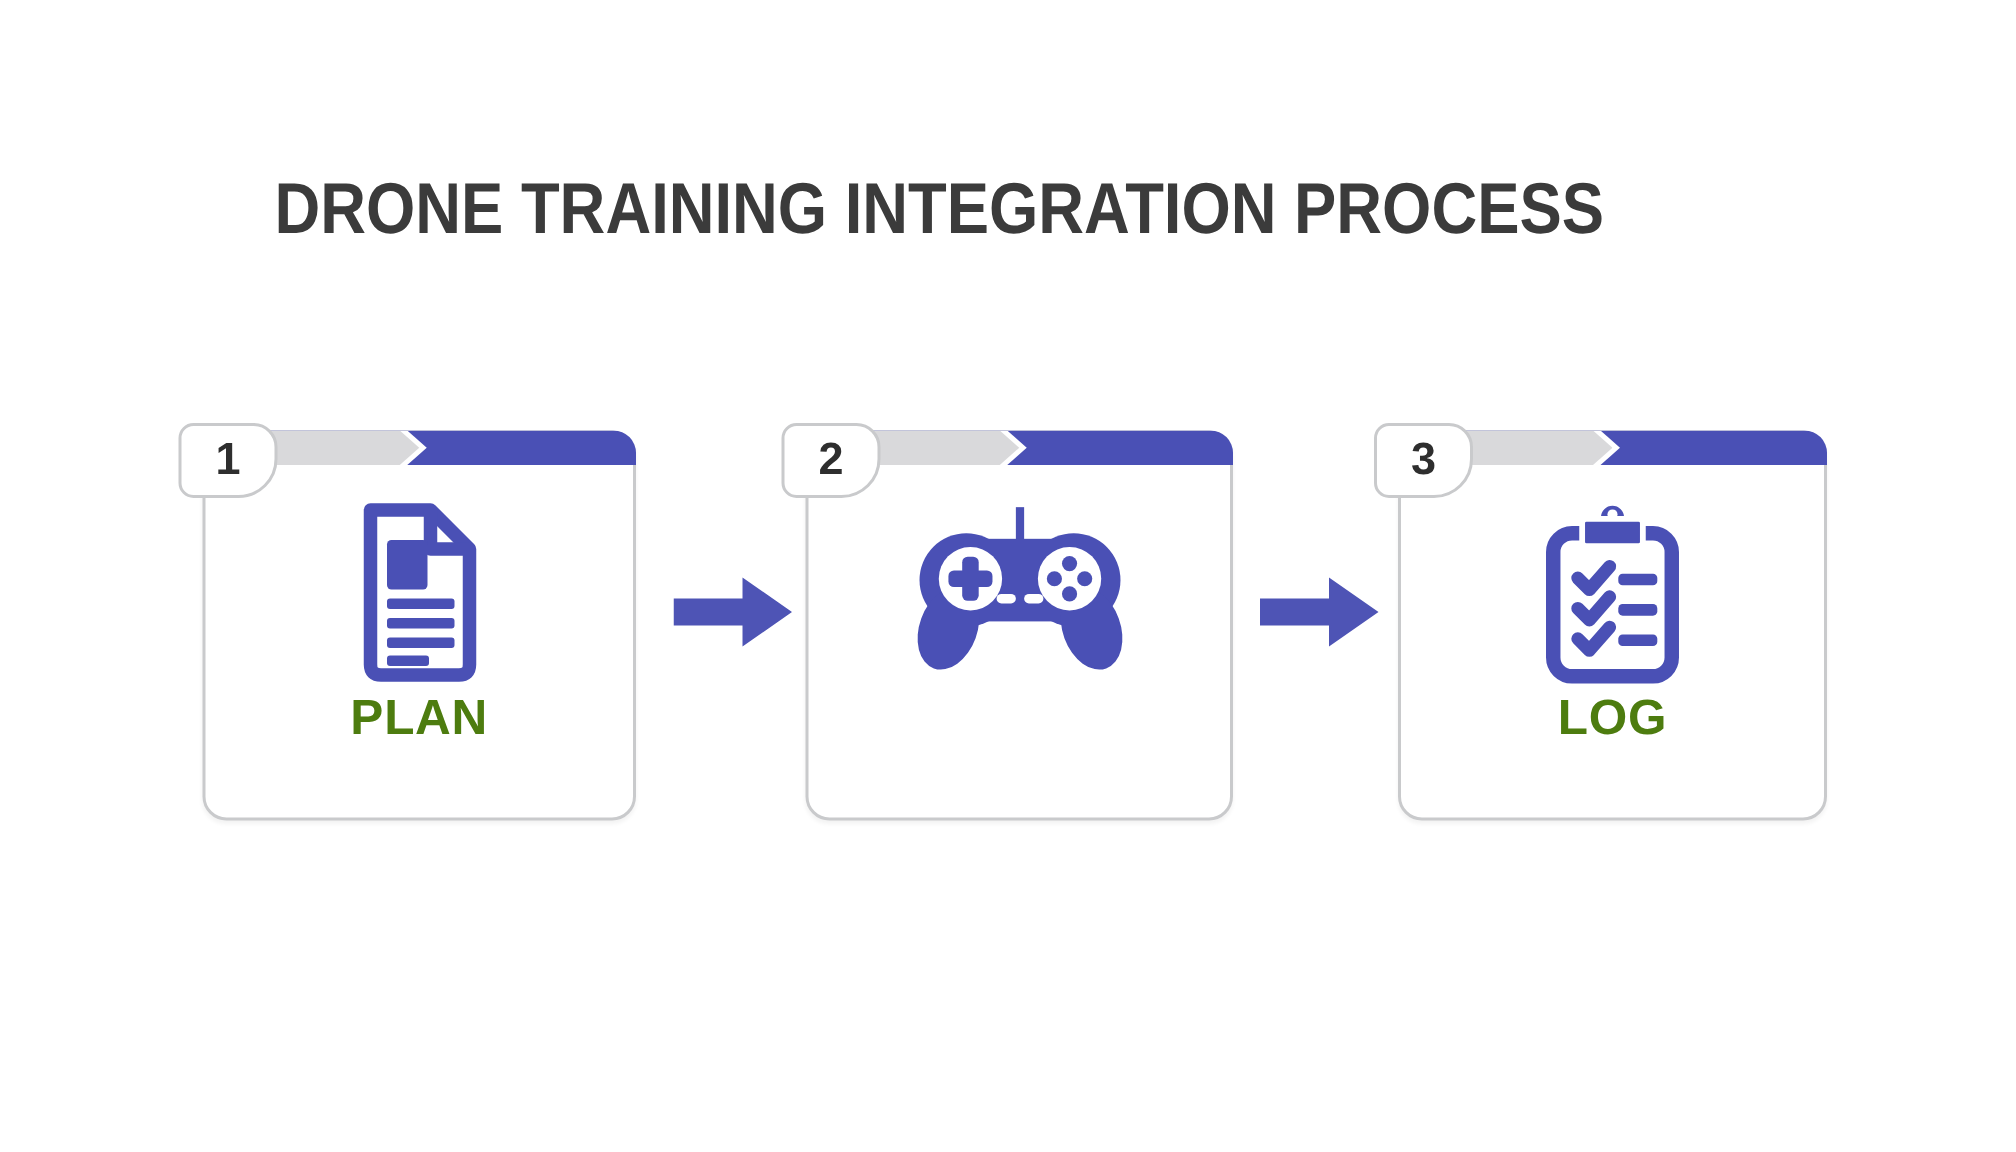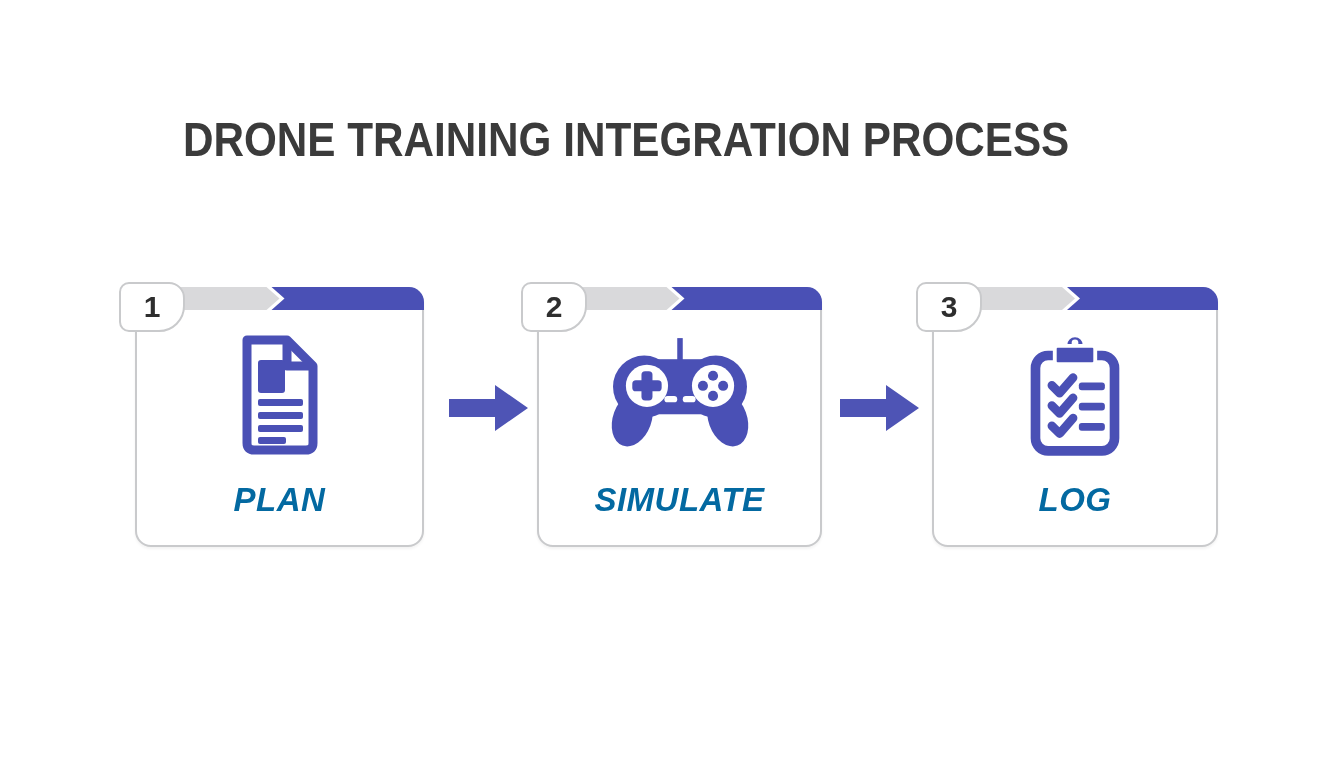--- a/index.html
+++ b/index.html
@@ -30,22 +30,22 @@
 
   .badge { position:absolute; top:-7px; left:-18px; width:66px; height:50px;
     background:#ffffff; border:2px solid #C9CACC;
     border-radius:10px 16px 26px 10px; z-index:3;
     display:flex; align-items:center; justify-content:center;
     font-size:30px; font-weight:bold; color:#2E2E2E; }
 
   .card-body { position:absolute; left:0; top:0; right:0; bottom:0;
     display:flex; flex-direction:column; align-items:center; padding-top:42px; }
   .icon-wrap { height:128px; display:flex; align-items:center; justify-content:center; }
-  .card-label { margin-top:22px; font-size:33px; font-weight:bold; color:#0369a1;
-    letter-spacing:0.5px;font-style:italic; }
+  .card-label { font-size:33px; font-weight:bold; color:#4d7c0f;
+    letter-spacing:0.5px; }
 
   .arrow { position:absolute; top:384px; width:80px; height:48px; }
   #arrow-1 { left:449px; }
   #arrow-2 { left:840px; }
 </style>
 </head>
 <body>
 
 <div class="canvas">
 
@@ -103,21 +103,20 @@
           <rect x="33" y="47" width="32" height="12" rx="4" fill="#4A50B5"></rect>
           <circle cx="121" cy="53" r="23" fill="#ffffff"></circle>
           <circle cx="121" cy="42" r="5.5" fill="#4A50B5"></circle>
           <circle cx="110" cy="53" r="5.5" fill="#4A50B5"></circle>
           <circle cx="132" cy="53" r="5.5" fill="#4A50B5"></circle>
           <circle cx="121" cy="64" r="5.5" fill="#4A50B5"></circle>
           <rect x="68" y="64" width="14" height="7" rx="3.5" fill="#ffffff"></rect>
           <rect x="88" y="64" width="14" height="7" rx="3.5" fill="#ffffff"></rect>
         </svg>
       </div>
-      <div class="card-label">SIMULATE</div>
     </div>
   </div>
 
   <svg class="arrow" id="arrow-2" viewBox="0 0 80 48">
     <polygon points="0,15 46,15 46,1 79,24 46,47 46,33 0,33" fill="#4E54B5"></polygon>
   </svg>
 
   <div class="card" id="card-3">
     <div class="card-header">
       <div class="hdr-accent"></div>

